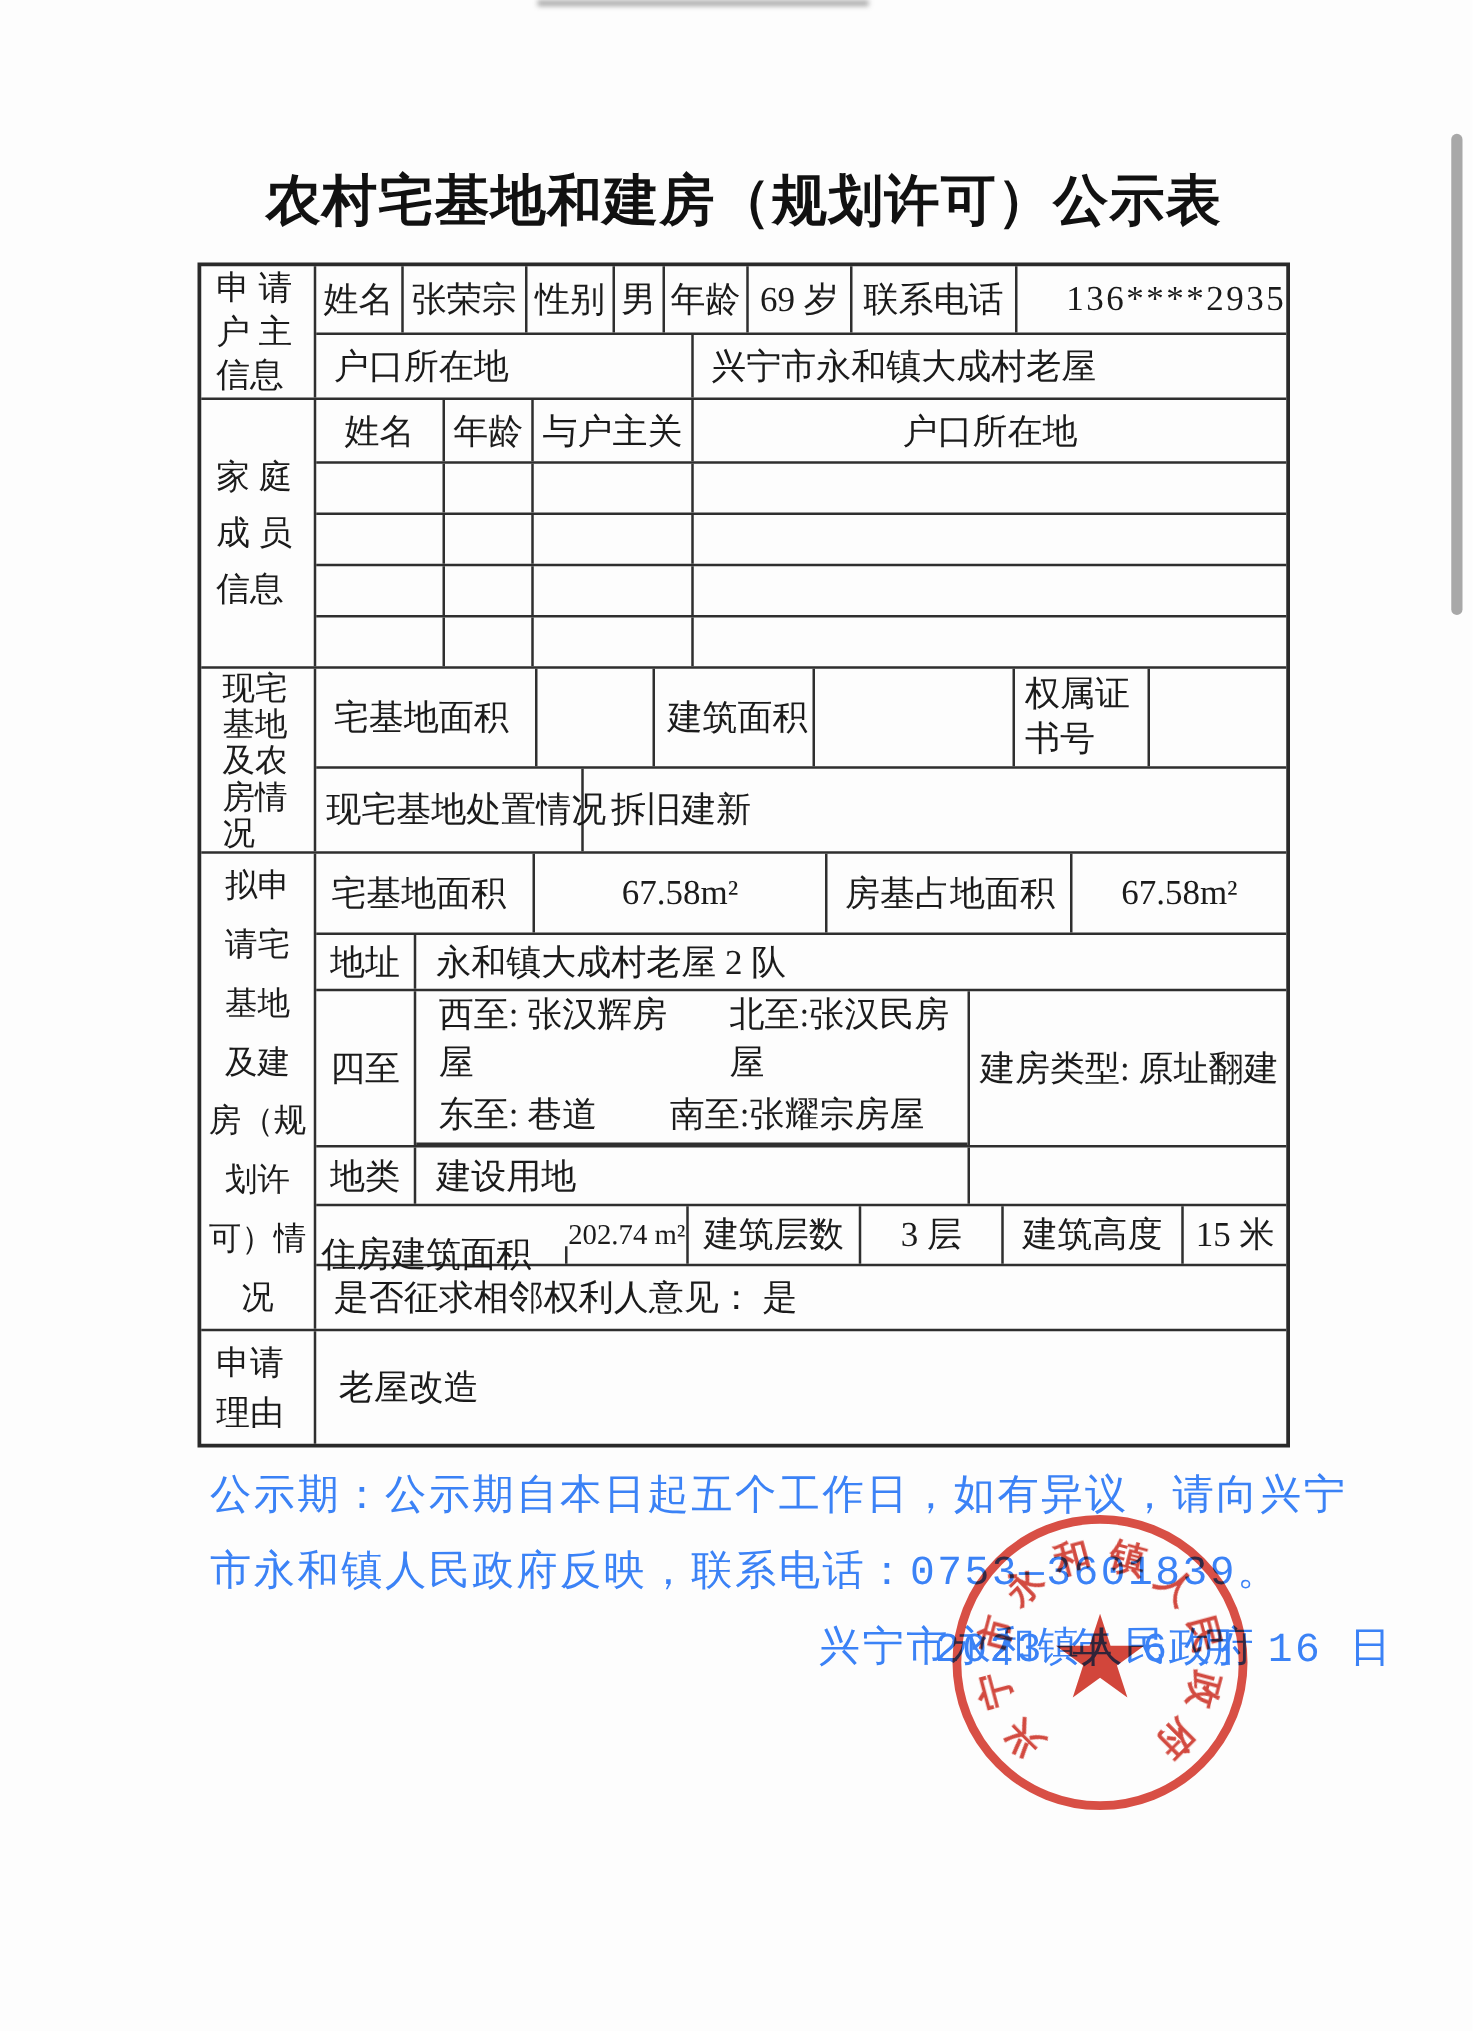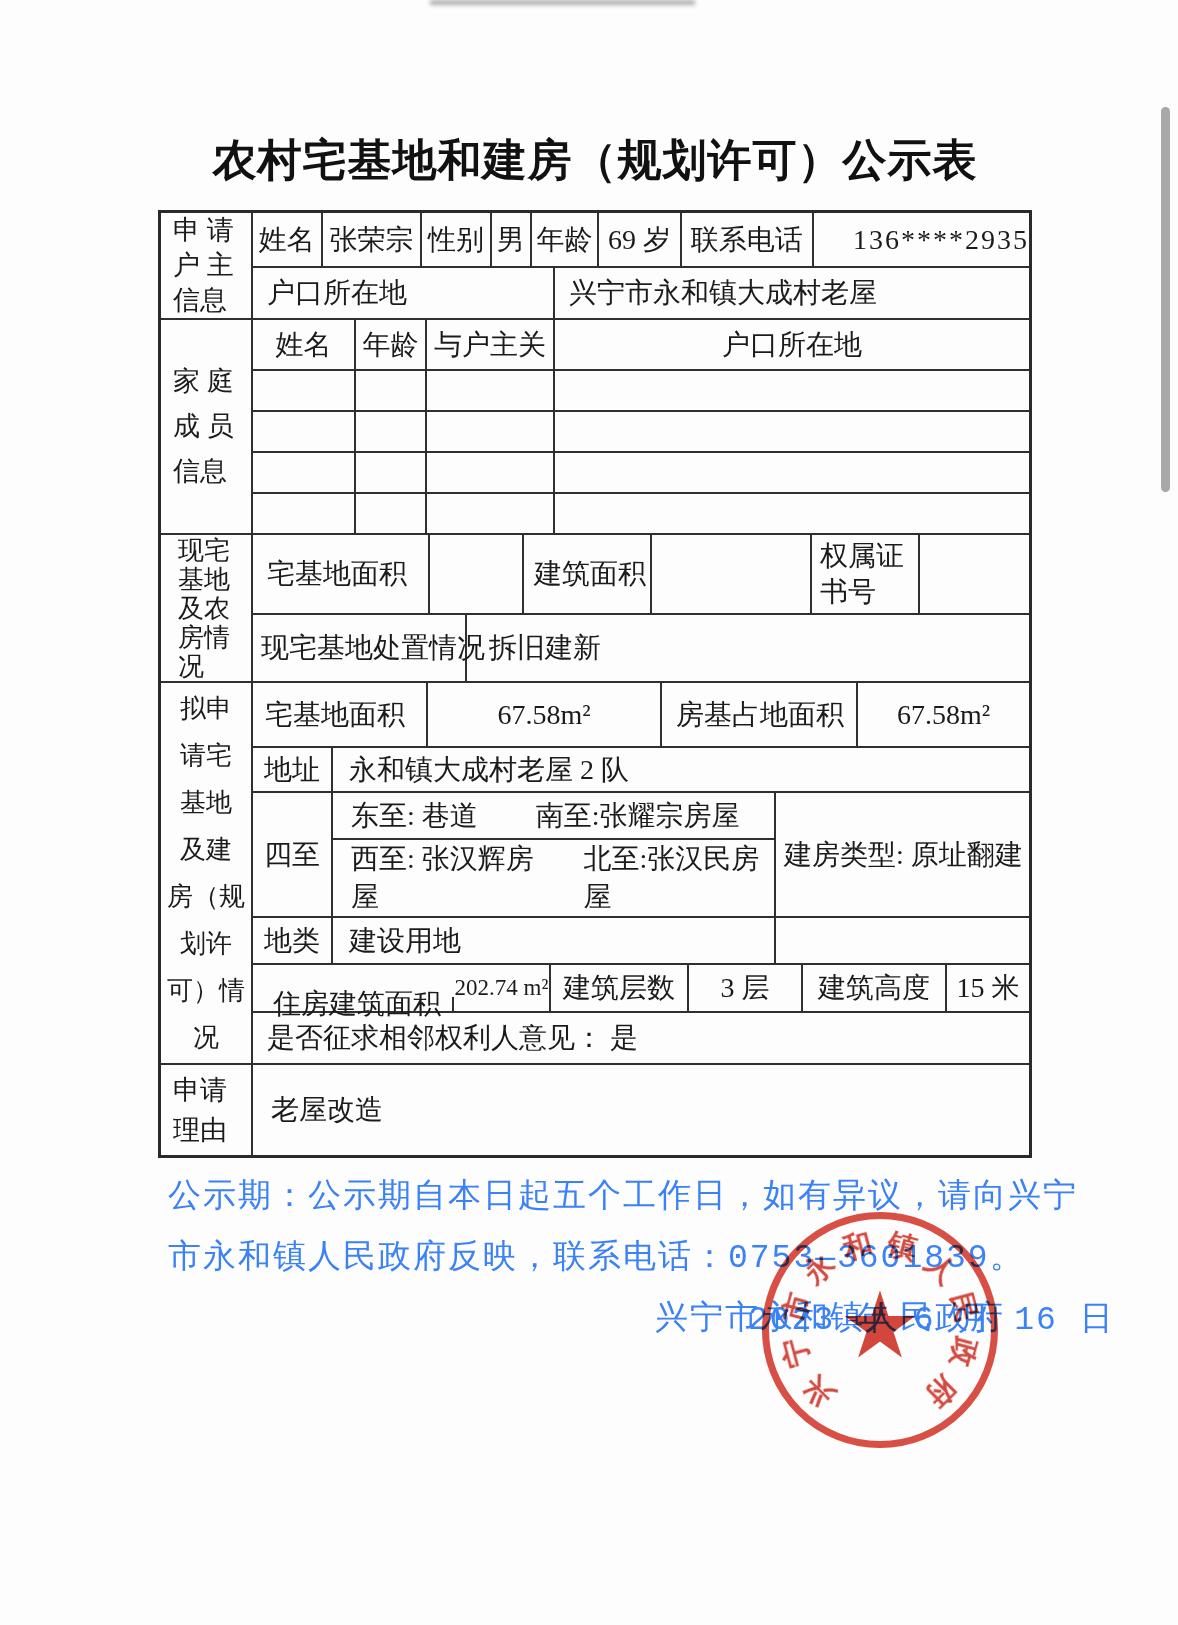--- a/index.html
+++ b/index.html
@@ -183,40 +183,40 @@
         <div class="c pl" style="width:196px;">房基占地面积</div>
         <div class="c cc">67.58m²</div>
       </div>
       <div class="row" style="height:45px;">
         <div class="c cc" style="width:80px;">地址</div>
         <div class="c pl" style="padding-left:16px;">永和镇大成村老屋 2 队</div>
       </div>
       <div class="row" style="height:125px;">
         <div class="c cc" style="width:80px;">四至</div>
         <div class="ef-mid" style="width:443px;">
+          <div class="ef-line" style="flex:1;">
+            <span>西至: 张汉辉房屋</span>
+            <span style="width:38px;"></span>
+            <span>北至:张汉民房屋</span>
+          </div>
           <div class="ef-line first" style="flex:1;">
             <span>东至: 巷道</span>
             <span style="width:58px;"></span>
             <span>南至:张耀宗房屋</span>
           </div>
-          <div class="ef-line" style="flex:1;">
-            <span>西至: 张汉辉房屋</span>
-            <span style="width:38px;"></span>
-            <span>北至:张汉民房屋</span>
-          </div>
         </div>
         <div class="c pl" style="padding-left:8px;">建房类型: 原址翻建</div>
       </div>
       <div class="row" style="height:47px;">
         <div class="c cc" style="width:80px;">地类</div>
         <div class="c pl" style="width:443px;padding-left:16px;">建设用地</div>
         <div class="c"></div>
       </div>
       <div class="row" style="height:48px;">
-        <div class="c pl" style="width:201px;padding-left:20px;margin-top:32px;">住房建筑面积</div>
+        <div class="c pl" style="width:201px;padding-left:4px;margin-top:32px;">住房建筑面积</div>
         <div class="c cc small-num" style="width:97px;">202.74 m²</div>
         <div class="c cc" style="width:138px;">建筑层数</div>
         <div class="c cc" style="width:114px;">3 层</div>
         <div class="c cc" style="width:144px;">建筑高度</div>
         <div class="c cc">15 米</div>
       </div>
       <div class="row" style="flex:1;">
         <div class="c pl">是否征求相邻权利人意见：  是</div>
       </div>
     </div>

